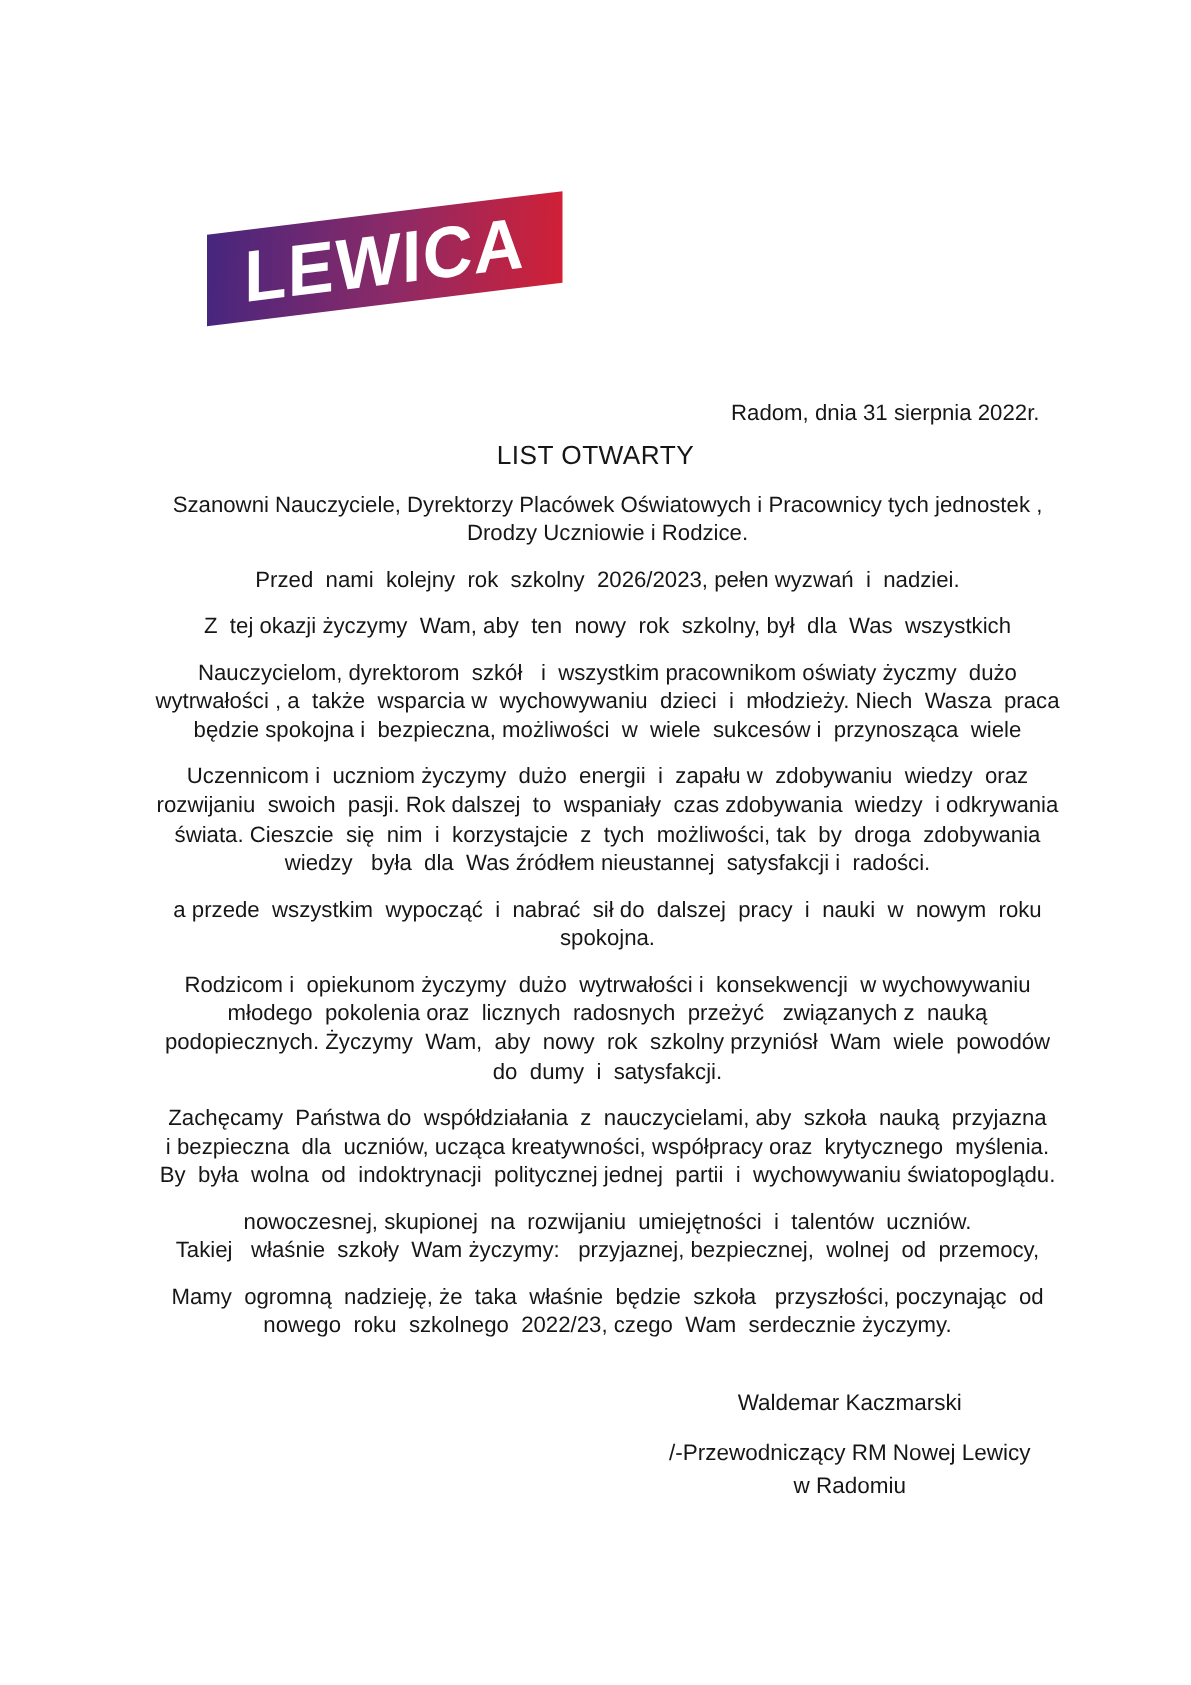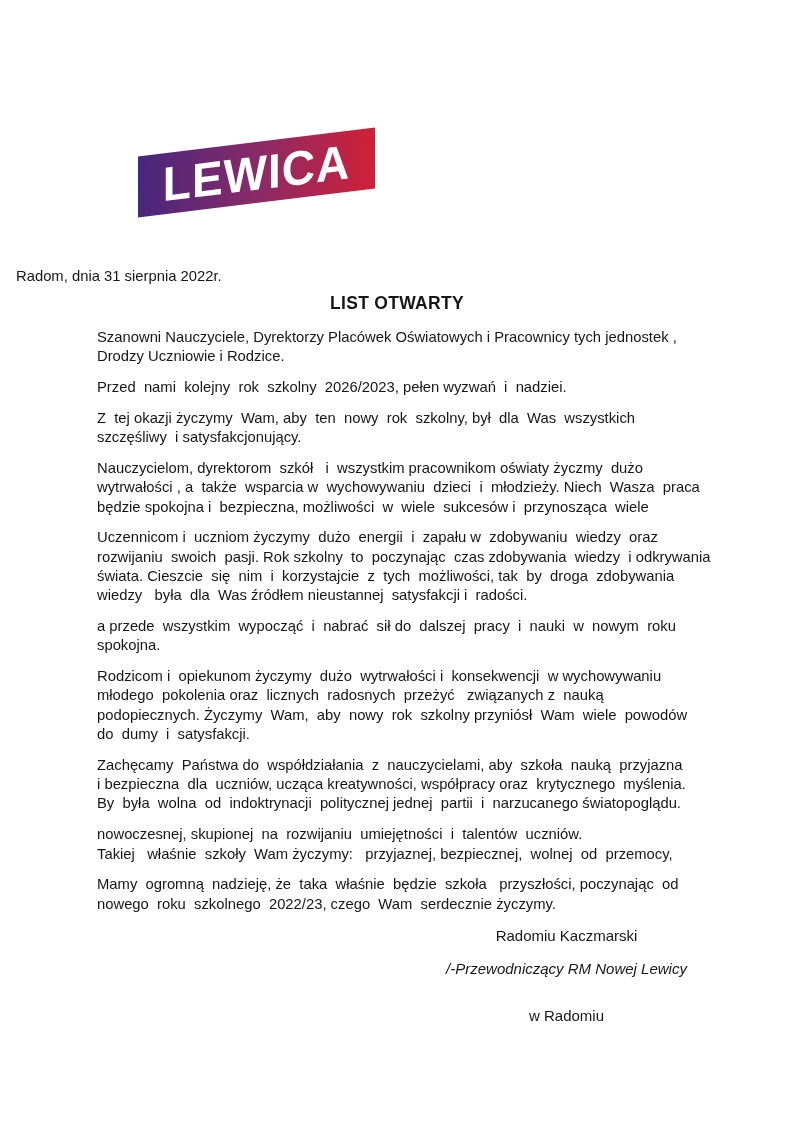--- a/index.html
+++ b/index.html
@@ -23,42 +23,42 @@
     color:#ffffff;
     font-weight:bold;
     font-size:46px;
     line-height:1;
     letter-spacing:1px;
     transform:scaleY(1.05);
     user-select:none;
   }
   .date-line{
     position:absolute;top:267px;left:16px;right:101px;
-    text-align:left;
+    text-align:right;
     font-size:14.8px;line-height:18px;
   }
   .title{
     position:absolute;top:293px;left:0;width:100%;
     text-align:center;
-    font-weight:bold;
+    font-weight:normal;
     font-size:17.5px;letter-spacing:.3px;
   }
   .letter-body{
     position:absolute;left:97px;top:328px;width:616px;
     font-size:14.8px;line-height:19.3px;
   }
-  .para{margin:0 0 11.5px 0;}
+  .para{margin:0 0 11.5px 0;text-align:center;}
   .para-line{white-space:pre;}
   .signature{
     position:absolute;left:394px;top:926px;width:345px;
     text-align:center;
     font-size:15px;line-height:19px;
   }
   .sig-name{margin-bottom:14px;}
-  .sig-role{font-style:italic;margin-bottom:28px;}
+  .sig-role{margin-bottom:3px;}
   .sig-loc{}
 </style>
 </head>
 <body>
 
 <div class="page">
 
   <div class="logo">
     <span class="logo-text">LEWICA</span>
   </div>
@@ -70,57 +70,56 @@
   <div class="letter-body">
       <div class="para">
         <div class="para-line">Szanowni Nauczyciele, Dyrektorzy Placówek Oświatowych i Pracownicy tych jednostek ,</div>
         <div class="para-line">Drodzy Uczniowie i Rodzice.</div>
       </div>
       <div class="para">
         <div class="para-line">Przed  nami  kolejny  rok  szkolny  2026/2023, pełen wyzwań  i  nadziei.</div>
       </div>
       <div class="para">
         <div class="para-line">Z  tej okazji życzymy  Wam, aby  ten  nowy  rok  szkolny, był  dla  Was  wszystkich</div>
-        <div class="para-line">szczęśliwy  i satysfakcjonujący.</div>
       </div>
       <div class="para">
         <div class="para-line">Nauczycielom, dyrektorom  szkół   i  wszystkim pracownikom oświaty życzmy  dużo</div>
         <div class="para-line">wytrwałości , a  także  wsparcia w  wychowywaniu  dzieci  i  młodzieży. Niech  Wasza  praca</div>
         <div class="para-line">będzie spokojna i  bezpieczna, możliwości  w  wiele  sukcesów i  przynosząca  wiele</div>
       </div>
       <div class="para">
         <div class="para-line">Uczennicom i  uczniom życzymy  dużo  energii  i  zapału w  zdobywaniu  wiedzy  oraz</div>
-        <div class="para-line">rozwijaniu  swoich  pasji. Rok szkolny  to  poczynając  czas zdobywania  wiedzy  i odkrywania</div>
+        <div class="para-line">rozwijaniu  swoich  pasji. Rok dalszej  to  wspaniały  czas zdobywania  wiedzy  i odkrywania</div>
         <div class="para-line">świata. Cieszcie  się  nim  i  korzystajcie  z  tych  możliwości, tak  by  droga  zdobywania</div>
         <div class="para-line">wiedzy   była  dla  Was źródłem nieustannej  satysfakcji i  radości.</div>
       </div>
       <div class="para">
         <div class="para-line">a przede  wszystkim  wypocząć  i  nabrać  sił do  dalszej  pracy  i  nauki  w  nowym  roku</div>
         <div class="para-line">spokojna.</div>
       </div>
       <div class="para">
         <div class="para-line">Rodzicom i  opiekunom życzymy  dużo  wytrwałości i  konsekwencji  w wychowywaniu</div>
         <div class="para-line">młodego  pokolenia oraz  licznych  radosnych  przeżyć   związanych z  nauką</div>
         <div class="para-line">podopiecznych. Życzymy  Wam,  aby  nowy  rok  szkolny przyniósł  Wam  wiele  powodów</div>
         <div class="para-line">do  dumy  i  satysfakcji.</div>
       </div>
       <div class="para">
         <div class="para-line">Zachęcamy  Państwa do  współdziałania  z  nauczycielami, aby  szkoła  nauką  przyjazna</div>
         <div class="para-line">i bezpieczna  dla  uczniów, ucząca kreatywności, współpracy oraz  krytycznego  myślenia.</div>
-        <div class="para-line">By  była  wolna  od  indoktrynacji  politycznej jednej  partii  i  narzucanego światopoglądu.</div>
+        <div class="para-line">By  była  wolna  od  indoktrynacji  politycznej jednej  partii  i  wychowywaniu światopoglądu.</div>
       </div>
       <div class="para">
         <div class="para-line">nowoczesnej, skupionej  na  rozwijaniu  umiejętności  i  talentów  uczniów.</div>
         <div class="para-line">Takiej   właśnie  szkoły  Wam życzymy:   przyjaznej, bezpiecznej,  wolnej  od  przemocy,</div>
       </div>
       <div class="para">
         <div class="para-line">Mamy  ogromną  nadzieję, że  taka  właśnie  będzie  szkoła   przyszłości, poczynając  od</div>
         <div class="para-line">nowego  roku  szkolnego  2022/23, czego  Wam  serdecznie życzymy.</div>
       </div>
     </div>
 
   <div class="signature">
-    <div class="sig-name">Radomiu Kaczmarski</div>
+    <div class="sig-name">Waldemar Kaczmarski</div>
     <div class="sig-role">/-Przewodniczący RM Nowej Lewicy</div>
     <div class="sig-loc">w Radomiu</div>
   </div>
 
 </div>
 
 </body></html>

